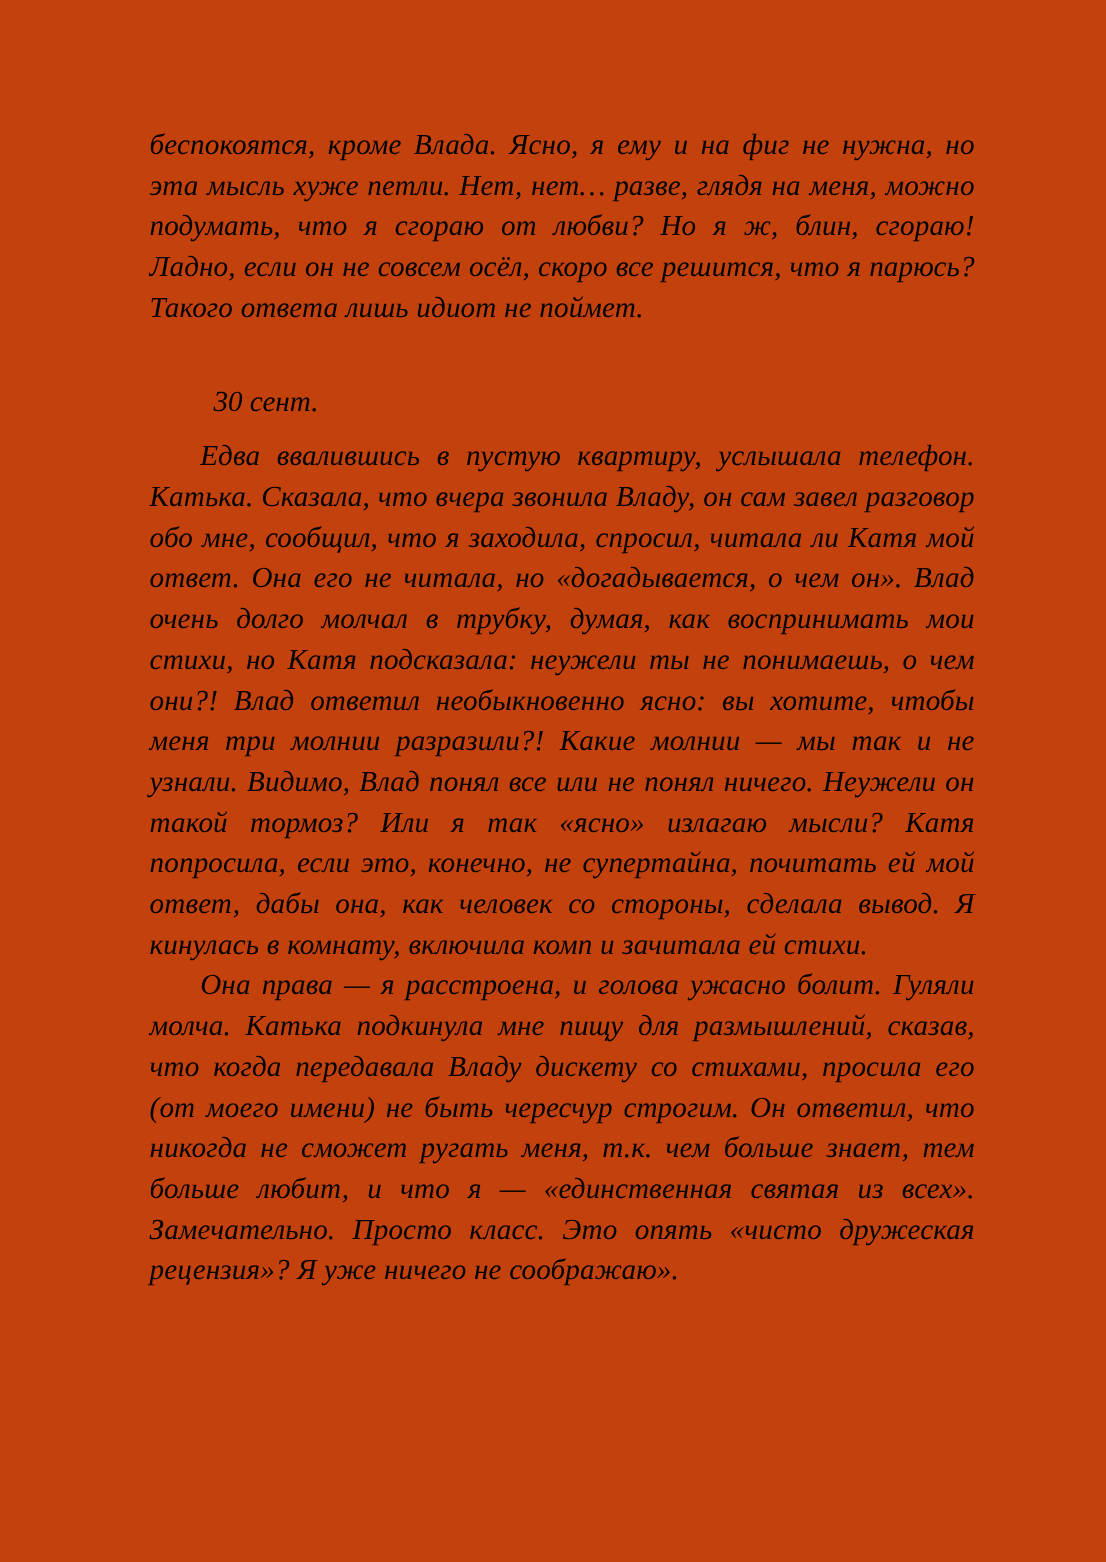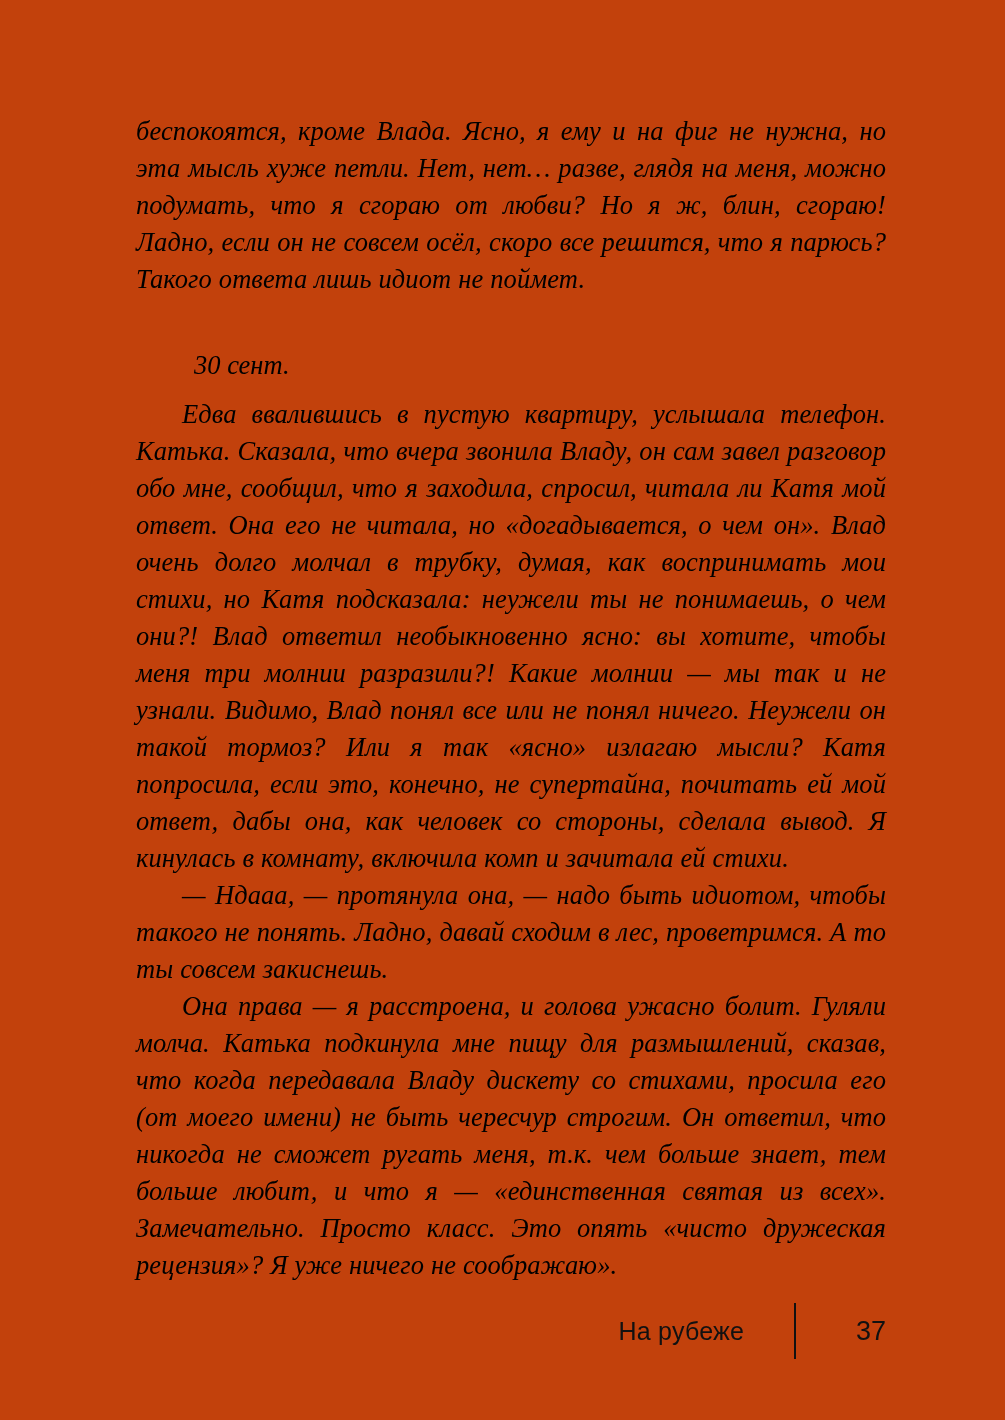--- a/index.html
+++ b/index.html
@@ -98,27 +98,19 @@
 
     <p class="para">беспокоятся, кроме Влада. Ясно, я ему и на фиг не нужна, но эта мысль хуже петли. Нет, нет… разве, глядя на меня, можно подумать, что я сгораю от любви? Но я ж, блин, сго­раю! Ладно, если он не совсем осёл, скоро все решится, что я парюсь? Такого ответа лишь идиот не поймет.</p>
 
 
     <div class="gap"></div>
 
     <p class="date-line">30 сент.</p>
 
     <p class="para indent">Едва ввалившись в пустую квартиру, услышала телефон. Катька. Сказала, что вчера звонила Владу, он сам завел раз­говор обо мне, сообщил, что я заходила, спросил, читала ли Катя мой ответ. Она его не читала, но «догадывается, о чем он». Влад очень долго молчал в трубку, думая, как вос­принимать мои стихи, но Катя подсказала: неужели ты не понимаешь, о чем они?! Влад ответил необыкновенно яс­но: вы хотите, чтобы меня три молнии разразили?! Какие молнии — мы так и не узнали. Видимо, Влад понял все или не понял ничего. Неужели он такой тормоз? Или я так «яс­но» излагаю мысли? Катя попросила, если это, конечно, не супертайна, почитать ей мой ответ, дабы она, как чело­век со стороны, сделала вывод. Я кинулась в комнату, вклю­чила комп и зачитала ей стихи.</p>
 
-    <p class="para indent">— Ндааа, — протянула она, — надо быть идиотом, что­бы такого не понять. Ладно, давай сходим в лес, проветрим­ся. А то ты совсем закиснешь.</p>
 
     <p class="para indent">Она права — я расстроена, и голова ужасно болит. Гуля­ли молча. Катька подкинула мне пищу для размышлений, сказав, что когда передавала Владу дискету со стихами, просила его (от моего имени) не быть чересчур строгим. Он ответил, что никогда не сможет ругать меня, т.к. чем больше знает, тем больше любит, и что я — «единственная святая из всех». Замечательно. Просто класс. Это опять «чисто дружеская рецензия»? Я уже ничего не соображаю».</p>
 
   </div>
 
-  <div class="footer">
-    <div class="footer-inner">
-      <span class="footer-title">На рубеже</span>
-      <span class="footer-divider"></span>
-      <span class="footer-pageno">37</span>
-    </div>
-  </div>
 
 </div>
 
 </body></html>

